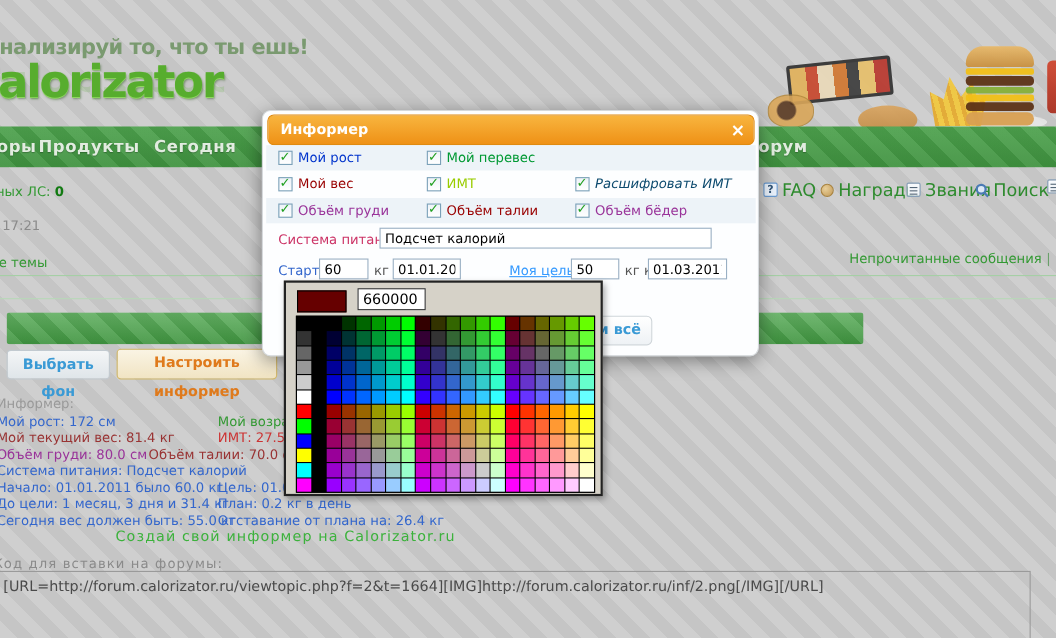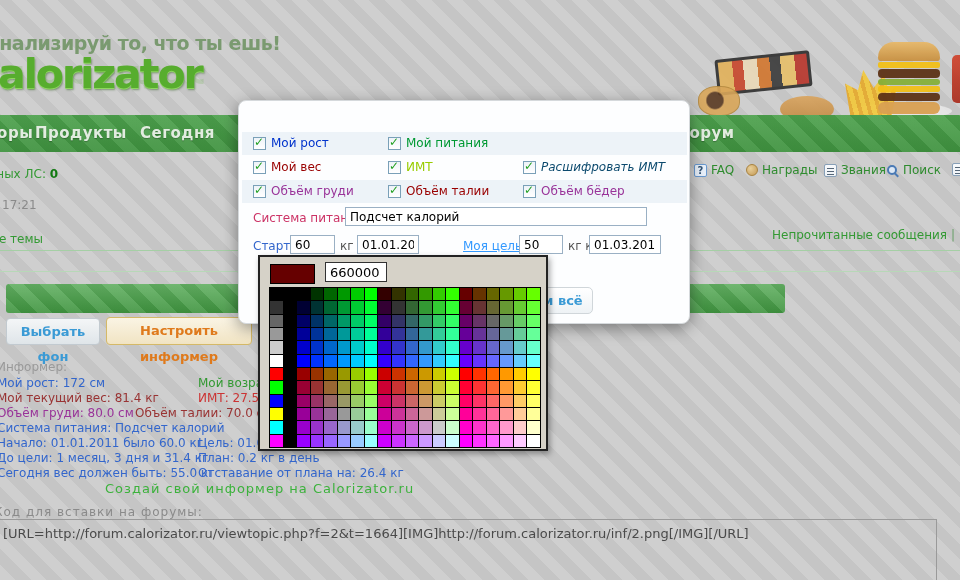--- a/index.html
+++ b/index.html
@@ -32,21 +32,21 @@
   .bun-bot{height:12px;border-radius:6px;background:#d9a052;}
   .red-blob{left:952px;top:55px;width:8px;height:48px;border-radius:5px 0 0 5px;background:linear-gradient(#d04028,#a82818);opacity:.9;}
   
   .nav{left:0;top:115px;width:960px;height:37px;overflow:hidden;
     background:repeating-linear-gradient(45deg,rgba(255,255,255,.07) 0 11px,rgba(0,0,0,.05) 11px 22px),linear-gradient(#4da14d,#3f923f);}
   .nav-item{position:absolute;top:9px;font-size:15px;font-weight:bold;letter-spacing:.5px;color:#e2ece0;
     text-shadow:0 1px 1px rgba(0,0,0,.25);cursor:pointer;}
   
   .toolbar{left:0;top:163px;width:960px;height:18px;}
   .tb-link{position:absolute;top:0;display:flex;align-items:center;gap:4px;cursor:pointer;}
-  .tb-label{font-size:12px;color:#2e8b2e;}
+  .tb-label{font-size:16px;color:#2e8b2e;}
   .icon{display:inline-block;width:13px;height:13px;box-sizing:border-box;}
   .icon.question-icon{border:1px solid #6a9ad0;background:#e8f0fa;color:#335577;font-size:10px;font-weight:bold;
     text-align:center;line-height:11px;border-radius:2px;}
   .icon.medal-icon{width:12px;height:12px;border-radius:50%;border:1px solid #a88340;
     background:radial-gradient(circle at 35% 35%,#e8cf9a,#c49a55);}
   .icon.list-icon{border:1px solid #88a0b8;background:linear-gradient(#f8fafc,#eef2f6);position:relative;border-radius:2px;}
   .icon.list-icon::before{content:"";position:absolute;left:2px;top:3px;width:7px;height:1px;background:#567;
     box-shadow:0 3px 0 #567,0 6px 0 #567;}
   .icon.search-icon{position:relative;}
   .icon.search-icon::before{content:"";position:absolute;left:1px;top:1px;width:6px;height:6px;border:2px solid #4a7ab5;
@@ -201,34 +201,38 @@
       <div class="stat" style="left: 198px; top: 451px; color: rgb(51, 102, 204);">План: 0.2 кг в день</div>
       <div class="stat" style="left: -3px; top: 466px; color: rgb(51, 102, 204);">Сегодня вес должен быть: 55.0 кг</div>
       <div class="stat" style="left: 198px; top: 466px; color: rgb(51, 102, 204);">Отставание от плана на: 26.4 кг</div>
     </div>
   <div class="abs create-link">Создай свой информер на Calorizator.ru</div>
 
   <div class="abs code-label">Код для вставки на форумы:</div>
   <div class="abs code-box">[URL=http://forum.calorizator.ru/viewtopic.php?f=2&amp;t=1664][IMG]http://forum.calorizator.ru/inf/2.png[/IMG][/URL]</div>
 
   <div class="abs modal">
+    <div class="modal-header">
+      <span class="modal-title">Информер</span>
+      <span class="modal-close">×</span>
+    </div>
     <div class="band band1"></div>
     <div class="band band2"></div>
     <div id="cbrows">
         <div class="cb-item" style="left: 14px; top: 35px;">
           <span class="cb-box">
             <span class="cb-check">✓</span>
           </span>
           <span class="cb-label" style="color: rgb(0, 51, 204);">Мой рост</span>
         </div>
         <div class="cb-item" style="left: 149px; top: 35px;">
           <span class="cb-box">
             <span class="cb-check">✓</span>
           </span>
-          <span class="cb-label" style="color: rgb(0, 153, 51);">Мой питания</span>
+          <span class="cb-label" style="color: rgb(0, 153, 51);">Мой перевес</span>
         </div>
         <div class="cb-item" style="left: 14px; top: 59px;">
           <span class="cb-box">
             <span class="cb-check">✓</span>
           </span>
           <span class="cb-label" style="color: rgb(153, 0, 0);">Мой вес</span>
         </div>
         <div class="cb-item" style="left: 149px; top: 59px;">
           <span class="cb-box">
             <span class="cb-check">✓</span>

